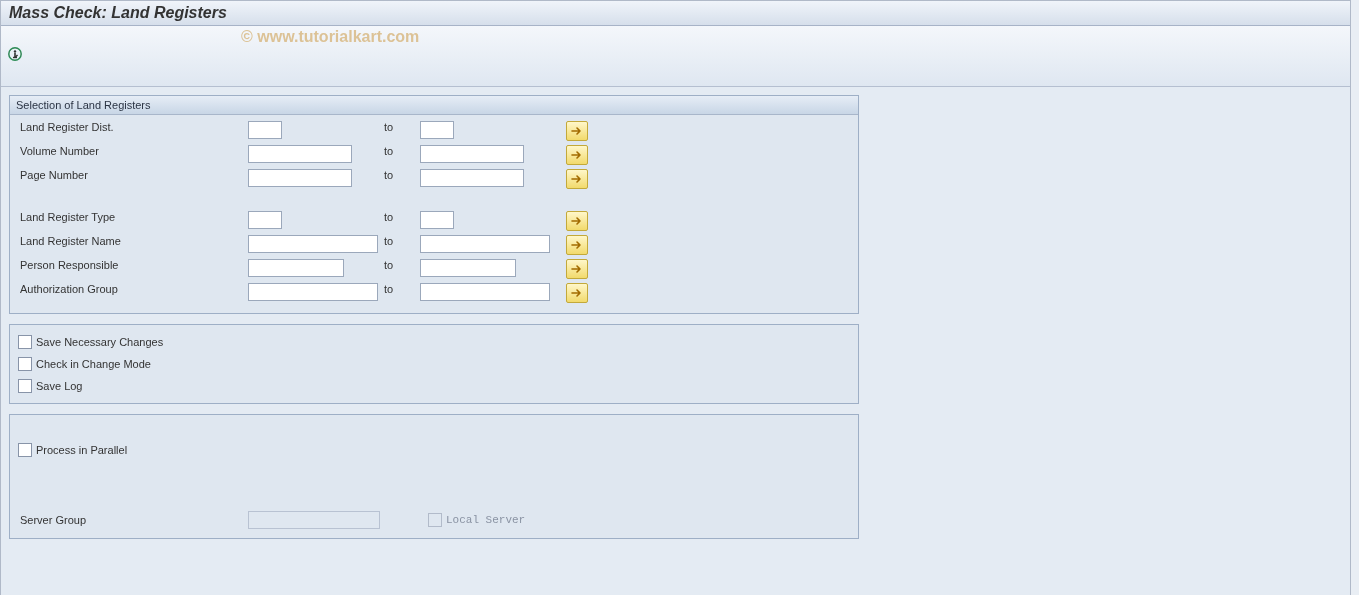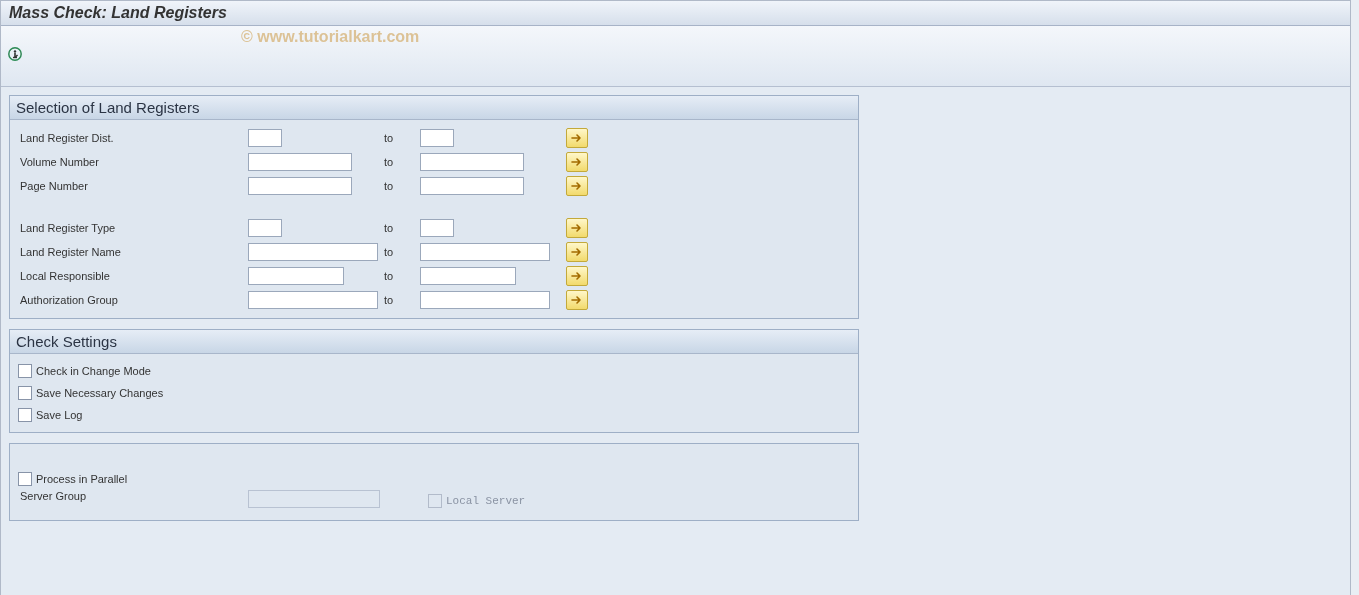--- a/index.html
+++ b/index.html
@@ -57,29 +57,29 @@
   }
   .group {
     border: 1px solid #9eafc6;
     background: #dfe7f0;
     margin-bottom: 10px;
   }
   .group-header {
     background: linear-gradient(#e6edf6, #c8d6e6);
     border-bottom: 1px solid #a8b6ca;
     padding: 3px 6px;
-    font-size: 15px;
+    font-size: 11px;
     color: #2b3444;
   }
   .group-body {
     padding: 6px 8px;
   }
   .row {
     display: flex;
-    align-items: center;
+    align-items: flex-start;
     height: 24px;
   }
   .spacer-row {
     height: 18px;
   }
   .label-cell {
     width: 228px;
     padding-left: 2px;
   }
   .from-cell {
@@ -141,22 +141,23 @@
   }
   .chk-label {
     color:#333;
   }
   .chk-label.disabled {
     color:#8a93a3;
     font-family:Liberation Mono, monospace;
   }
   .pp-row {
     display:flex;
-    align-items:flex-start;
+    align-items:center;
     height:24px;
+    margin-top:47px;
   }
   .pp-label {
     width: 228px;
     padding-left:2px;
   }
 </style>
 </head>
 <body>
 
 <div class="outer">
@@ -249,21 +250,21 @@
           <div class="btn-cell">
             <div class="multi-btn">
               <svg width="12" height="10" viewBox="0 0 12 10">
                   <path d="M1 5 L9 5 M6 2 L9 5 L6 8" stroke="#a26b00" stroke-width="1.6" fill="none" stroke-linecap="round" stroke-linejoin="round"></path>
                 </svg>
             </div>
           </div>
         </div>
 
         <div class="row">
-          <div class="label-cell">Local Responsible</div>
+          <div class="label-cell">Person Responsible</div>
           <div class="from-cell"><input type="text" class="w-med" style=""></div>
           <div class="to-label">to</div>
           <div class="to-cell"><input type="text" class="w-med" style=""></div>
           <div class="btn-cell">
             <div class="multi-btn">
               <svg width="12" height="10" viewBox="0 0 12 10">
                   <path d="M1 5 L9 5 M6 2 L9 5 L6 8" stroke="#a26b00" stroke-width="1.6" fill="none" stroke-linecap="round" stroke-linejoin="round"></path>
                 </svg>
             </div>
           </div>
@@ -280,29 +281,28 @@
                   <path d="M1 5 L9 5 M6 2 L9 5 L6 8" stroke="#a26b00" stroke-width="1.6" fill="none" stroke-linecap="round" stroke-linejoin="round"></path>
                 </svg>
             </div>
           </div>
         </div>
 
       </div>
     </div>
 
     <div class="group">
-      <div class="group-header">Check Settings</div>
       <div class="group-body">
         <div class="chk-row">
           <span class="chk-box"></span>
-          <span class="chk-label">Check in Change Mode</span>
+          <span class="chk-label">Save Necessary Changes</span>
         </div>
         <div class="chk-row">
           <span class="chk-box"></span>
-          <span class="chk-label">Save Necessary Changes</span>
+          <span class="chk-label">Check in Change Mode</span>
         </div>
         <div class="chk-row">
           <span class="chk-box"></span>
           <span class="chk-label">Save Log</span>
         </div>
       </div>
     </div>
 
     <div class="group">
       <div class="group-body">

